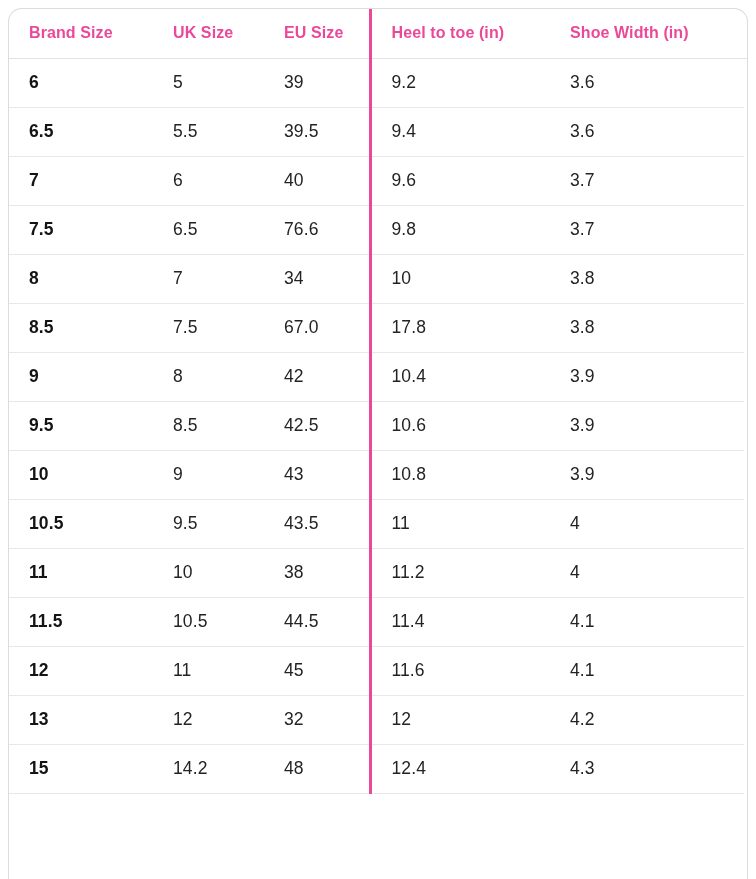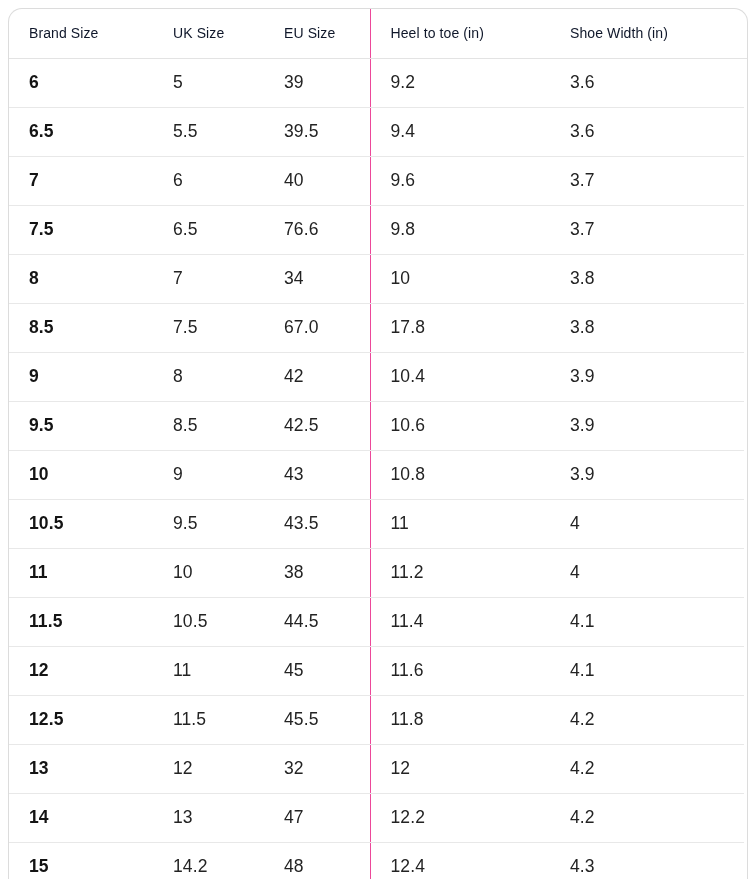--- a/index.html
+++ b/index.html
@@ -49,41 +49,41 @@
     padding: 0 0 0 20px;
     text-align: left;
     vertical-align: middle;
     box-sizing: border-box;
     font-size: 17.5px;
     color: #1c1c1c;
     letter-spacing: 0.1px;
   }
 
   table.size-table thead th {
-    font-weight: normal;
-    font-size: 14px;
-    color: #0f172a;
+    font-weight: bold;
+    font-size: 16px;
+    color: #ec4899;
     border-bottom: 1px solid #e3e3e3;
   }
 
   table.size-table tbody td {
     font-weight: normal;
     color: #232323;
     border-bottom: 1px solid #e8e8e8;
   }
 
   table.size-table tbody td.brand-col {
     font-weight: bold;
     color: #141414;
   }
 
   
   table.size-table th.col-heel,
   table.size-table td.col-heel {
-    border-left: 1px solid #ec4899;
+    border-left: 3px solid #ec4899;
   }
 
   
   table.size-table tbody td.col-width,
   table.size-table thead th.col-width {
     position: relative;
   }
   table.size-table tbody td.col-width::after {
     content: "";
     position: absolute;
@@ -201,41 +201,27 @@
           <td class="col-width">4.1</td>
         </tr>
         <tr>
           <td class="brand-col">12</td>
           <td>11</td>
           <td>45</td>
           <td class="col-heel">11.6</td>
           <td class="col-width">4.1</td>
         </tr>
         <tr>
-          <td class="brand-col">12.5</td>
-          <td>11.5</td>
-          <td>45.5</td>
-          <td class="col-heel">11.8</td>
-          <td class="col-width">4.2</td>
-        </tr>
-        <tr>
           <td class="brand-col">13</td>
           <td>12</td>
           <td>32</td>
           <td class="col-heel">12</td>
           <td class="col-width">4.2</td>
         </tr>
         <tr>
-          <td class="brand-col">14</td>
-          <td>13</td>
-          <td>47</td>
-          <td class="col-heel">12.2</td>
-          <td class="col-width">4.2</td>
-        </tr>
-        <tr>
           <td class="brand-col">15</td>
           <td>14.2</td>
           <td>48</td>
           <td class="col-heel">12.4</td>
           <td class="col-width">4.3</td>
         </tr>
       </tbody>
   </table>
 </div>
 

